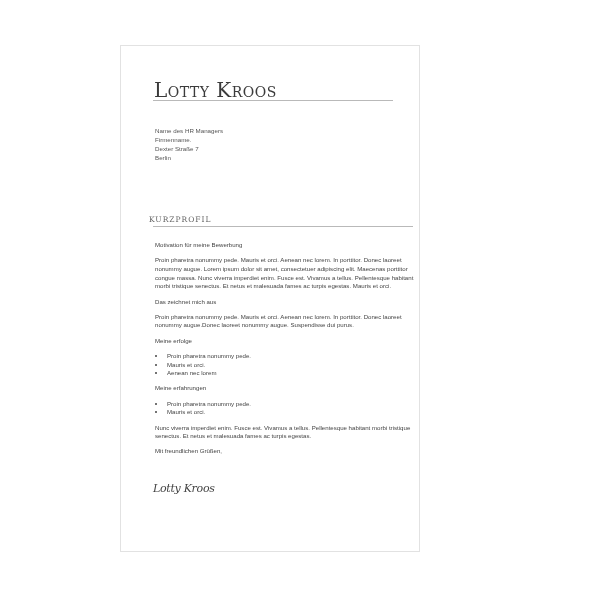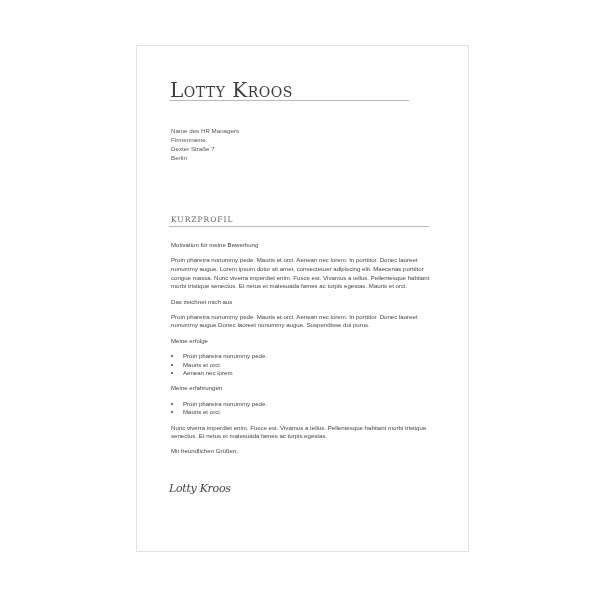--- a/index.html
+++ b/index.html
@@ -1,21 +1,21 @@
 <!DOCTYPE html>
 <html><head>
 <meta charset="utf-8">
 <style>
   html, body { margin:0; padding:0; }
   body { width:600px; height:600px; background:#ffffff; position:relative; overflow:hidden; font-family:"Liberation Sans", sans-serif; }
-  .page { position:absolute; left:120px; top:45px; width:333px; height:507px; background:#fff; border:1px solid #e2e2e2; box-sizing:border-box;margin-left:16px; }
+  .page { position:absolute; left:120px; top:45px; width:300px; height:507px; background:#fff; border:1px solid #e2e2e2; box-sizing:border-box; }
   .name { position:absolute; left:33px; top:32px; font-family:"DejaVu Serif", serif; font-size:20px; color:#3b3b3b; letter-spacing:0.5px; font-variant:small-caps; line-height:24px; white-space:nowrap; }
   .name-rule { position:absolute; left:32px; top:54px; width:240px; height:0; border-top:1.5px solid #b9b9b9; }
   .addr { position:absolute; left:34px; top:80px; font-size:6.2px; line-height:9px; color:#555; }
-  .section { position:absolute; left:34px; top:169px; font-family:"DejaVu Serif", serif; font-size:7.5px; letter-spacing:1px; color:#666; }
+  .section { position:absolute; left:28px; top:169px; font-family:"DejaVu Serif", serif; font-size:7.5px; letter-spacing:1px; color:#666; }
   .section-rule { position:absolute; left:32px; top:180px; width:260px; border-top:1.5px solid #b9b9b9; }
   .body { position:absolute; left:34px; top:195px; width:262px; font-size:6.1px; line-height:8.7px; color:#444; }
   .body p { margin:0 0 6.5px 0; }
   .body ul { margin:0 0 6.5px 0; padding-left:11px; }
   .body li { margin:0; padding-left:1px; }
   .sig { position:absolute; left:32px; top:436px; font-family:"DejaVu Serif", serif; font-style:italic; font-size:11px; color:#444; letter-spacing:-0.3px; }
 </style>
 </head>
 <body>
 

